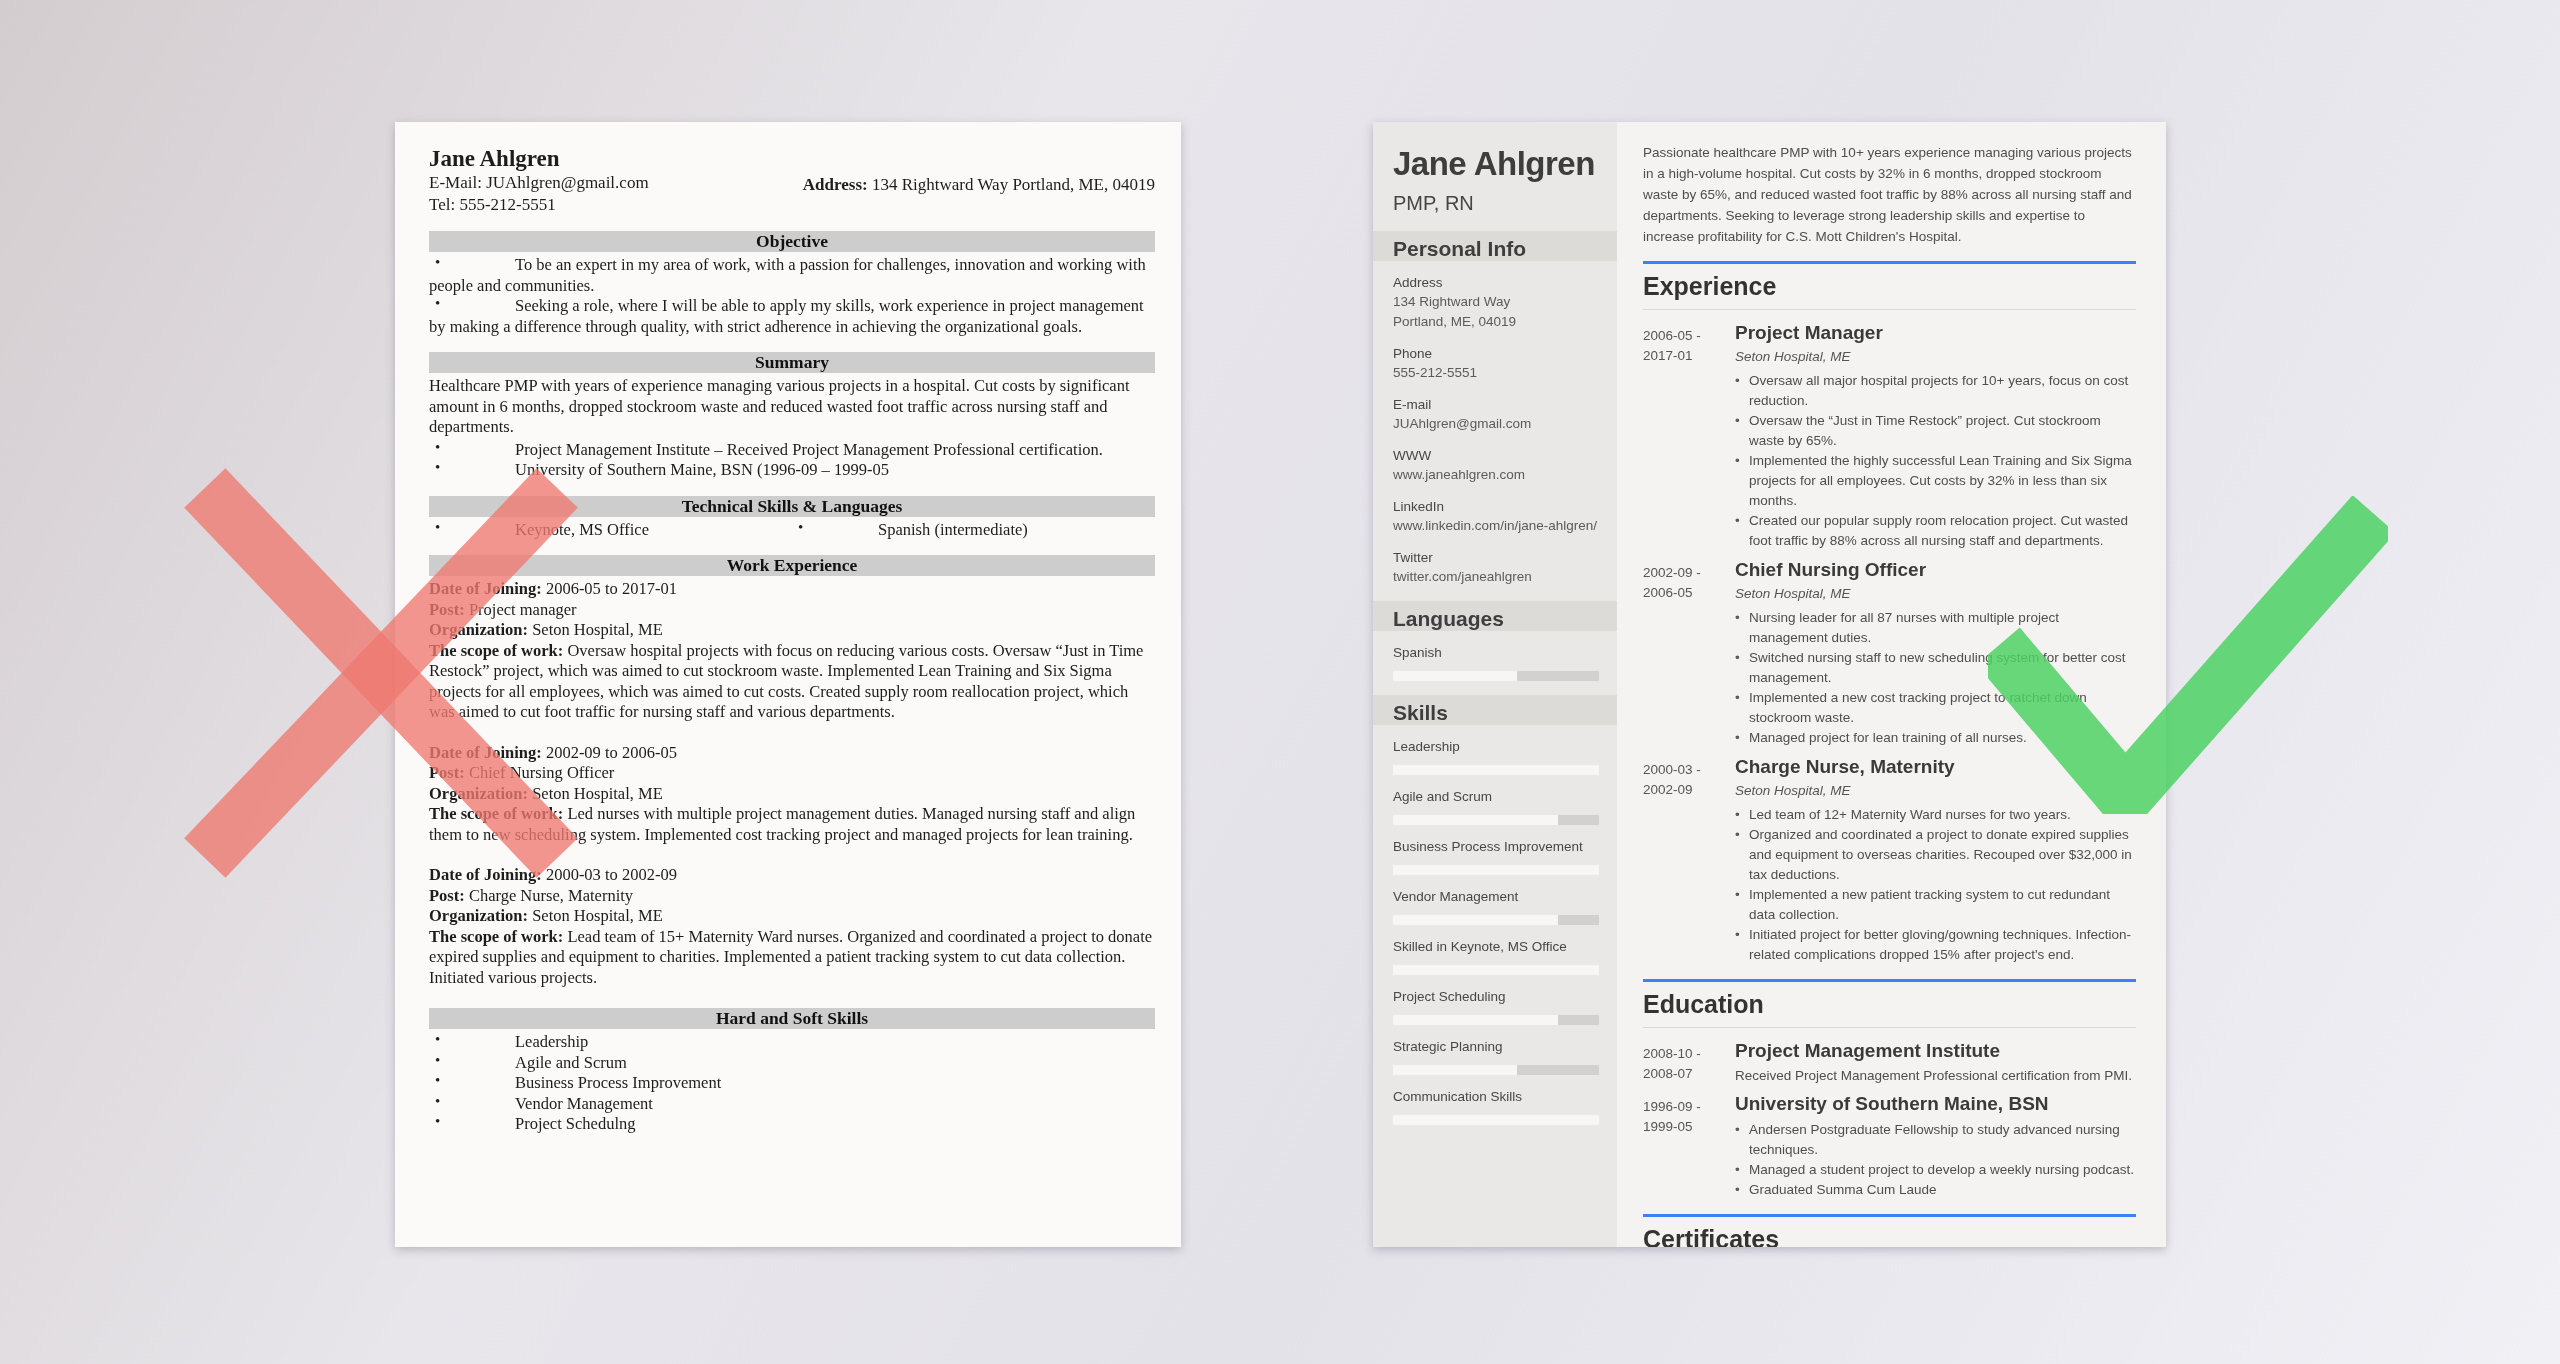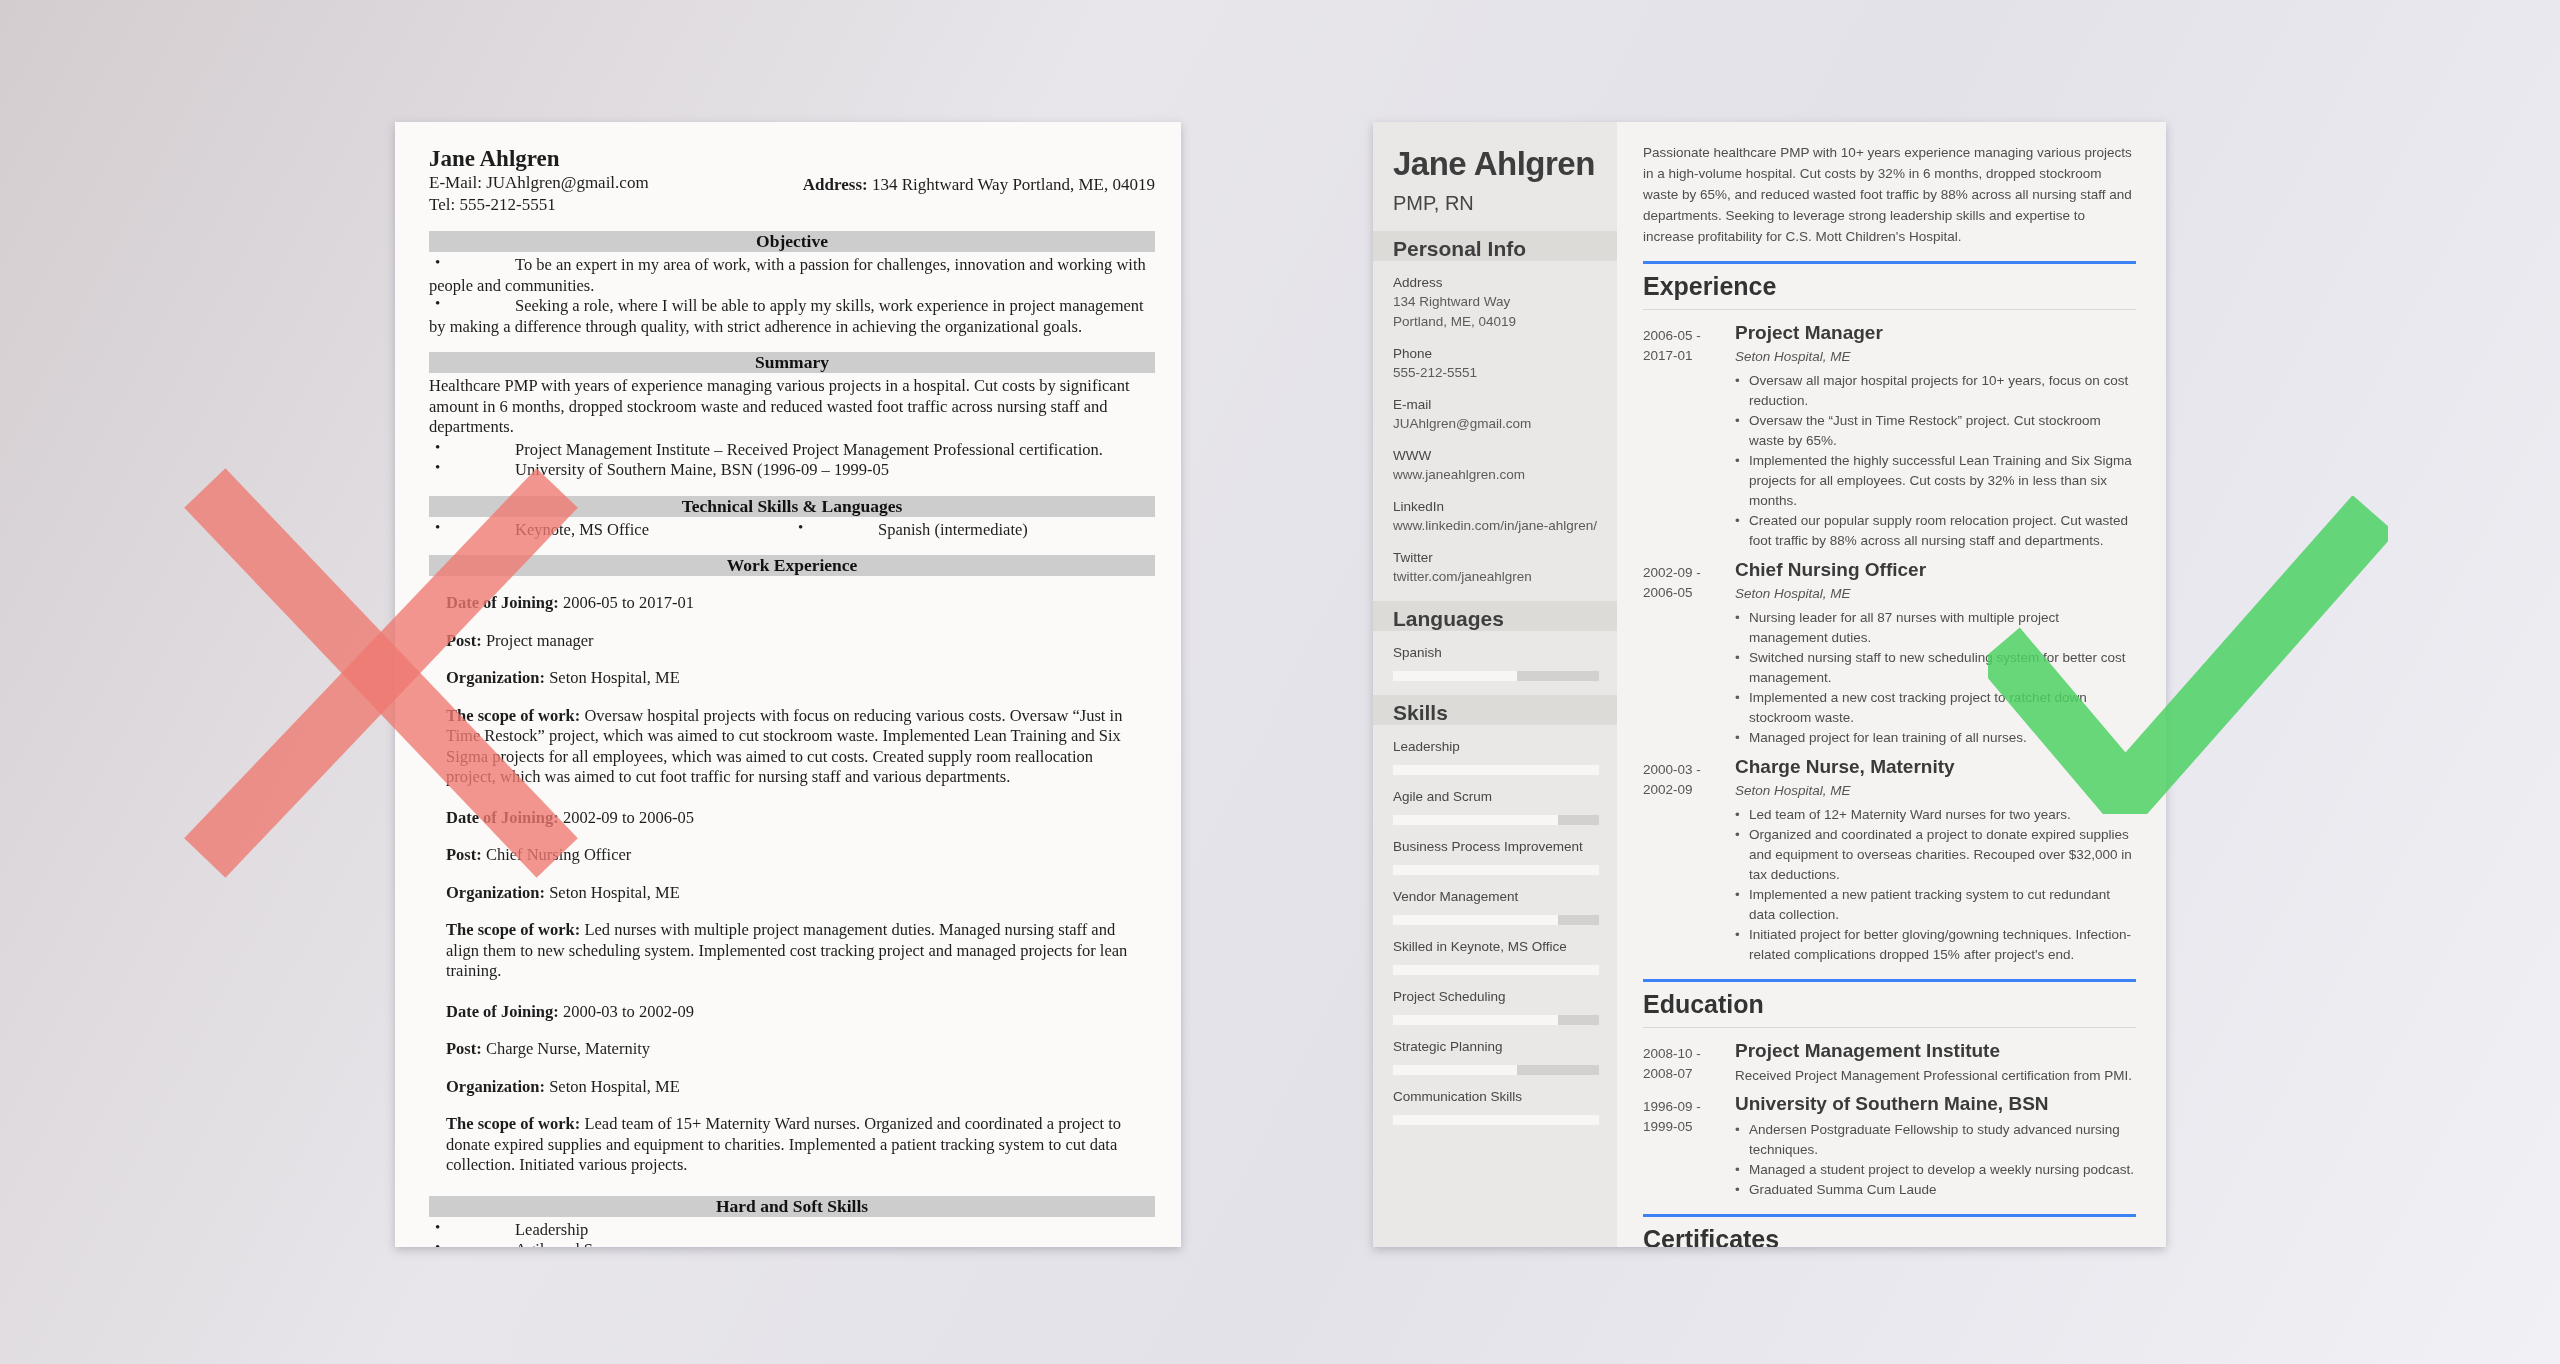--- a/index.html
+++ b/index.html
@@ -21,21 +21,21 @@
   .band{
     background:#cdcdcd;text-align:center;font-weight:bold;font-size:17.5px;
     line-height:21px;margin:15px 0 3px 0;color:#111;
   }
   .lb{position:relative;margin:0;}
   .lb .dot{position:absolute;left:6px;top:-1px;font-size:15px;}
   .lb p{margin:0;text-indent:86px;font-size:16.5px;line-height:20.5px;}
   .lp{margin:0;font-size:16.5px;line-height:20.5px;}
   .twocol{display:flex;}
   .twocol>div{width:50%;}
-  .kv{margin:17px;font-size:16.5px;line-height:20.5px;}
+  .kv{margin:0;font-size:16.5px;line-height:20.5px;}
   .lentry{margin-bottom:20px;}
   .lsec{margin-bottom:2px;}
   
   .sheet-right{
     position:absolute;left:1373px;top:122px;width:793px;height:1125px;
     display:flex;box-shadow:0 3px 9px rgba(110,108,120,.38);
     font-family:"Liberation Sans",sans-serif;overflow:hidden;background:#f4f3f1;
   }
   .side{width:244px;flex:none;background:#e9e8e6;color:#4c4c4c;box-sizing:border-box;}
   .side .pad{padding:0 18px 0 20px;}

